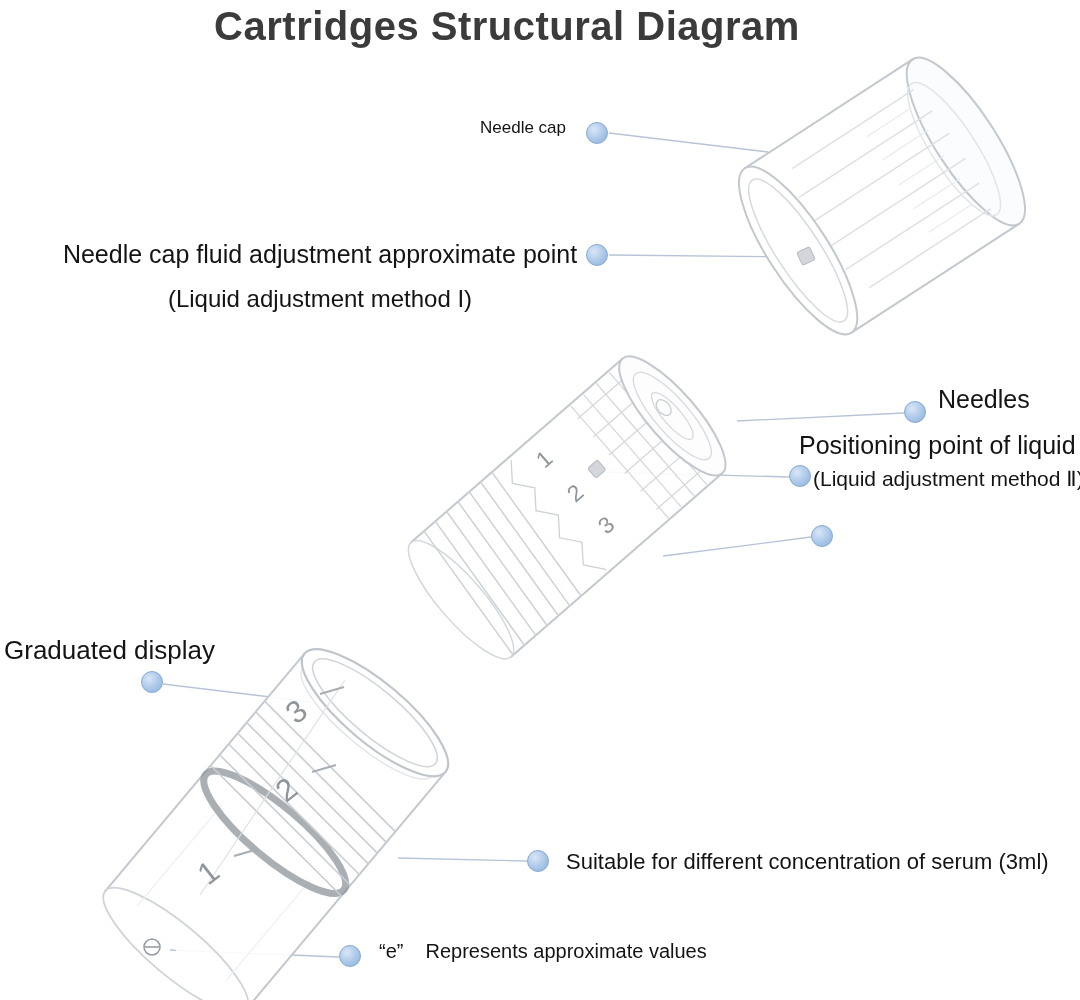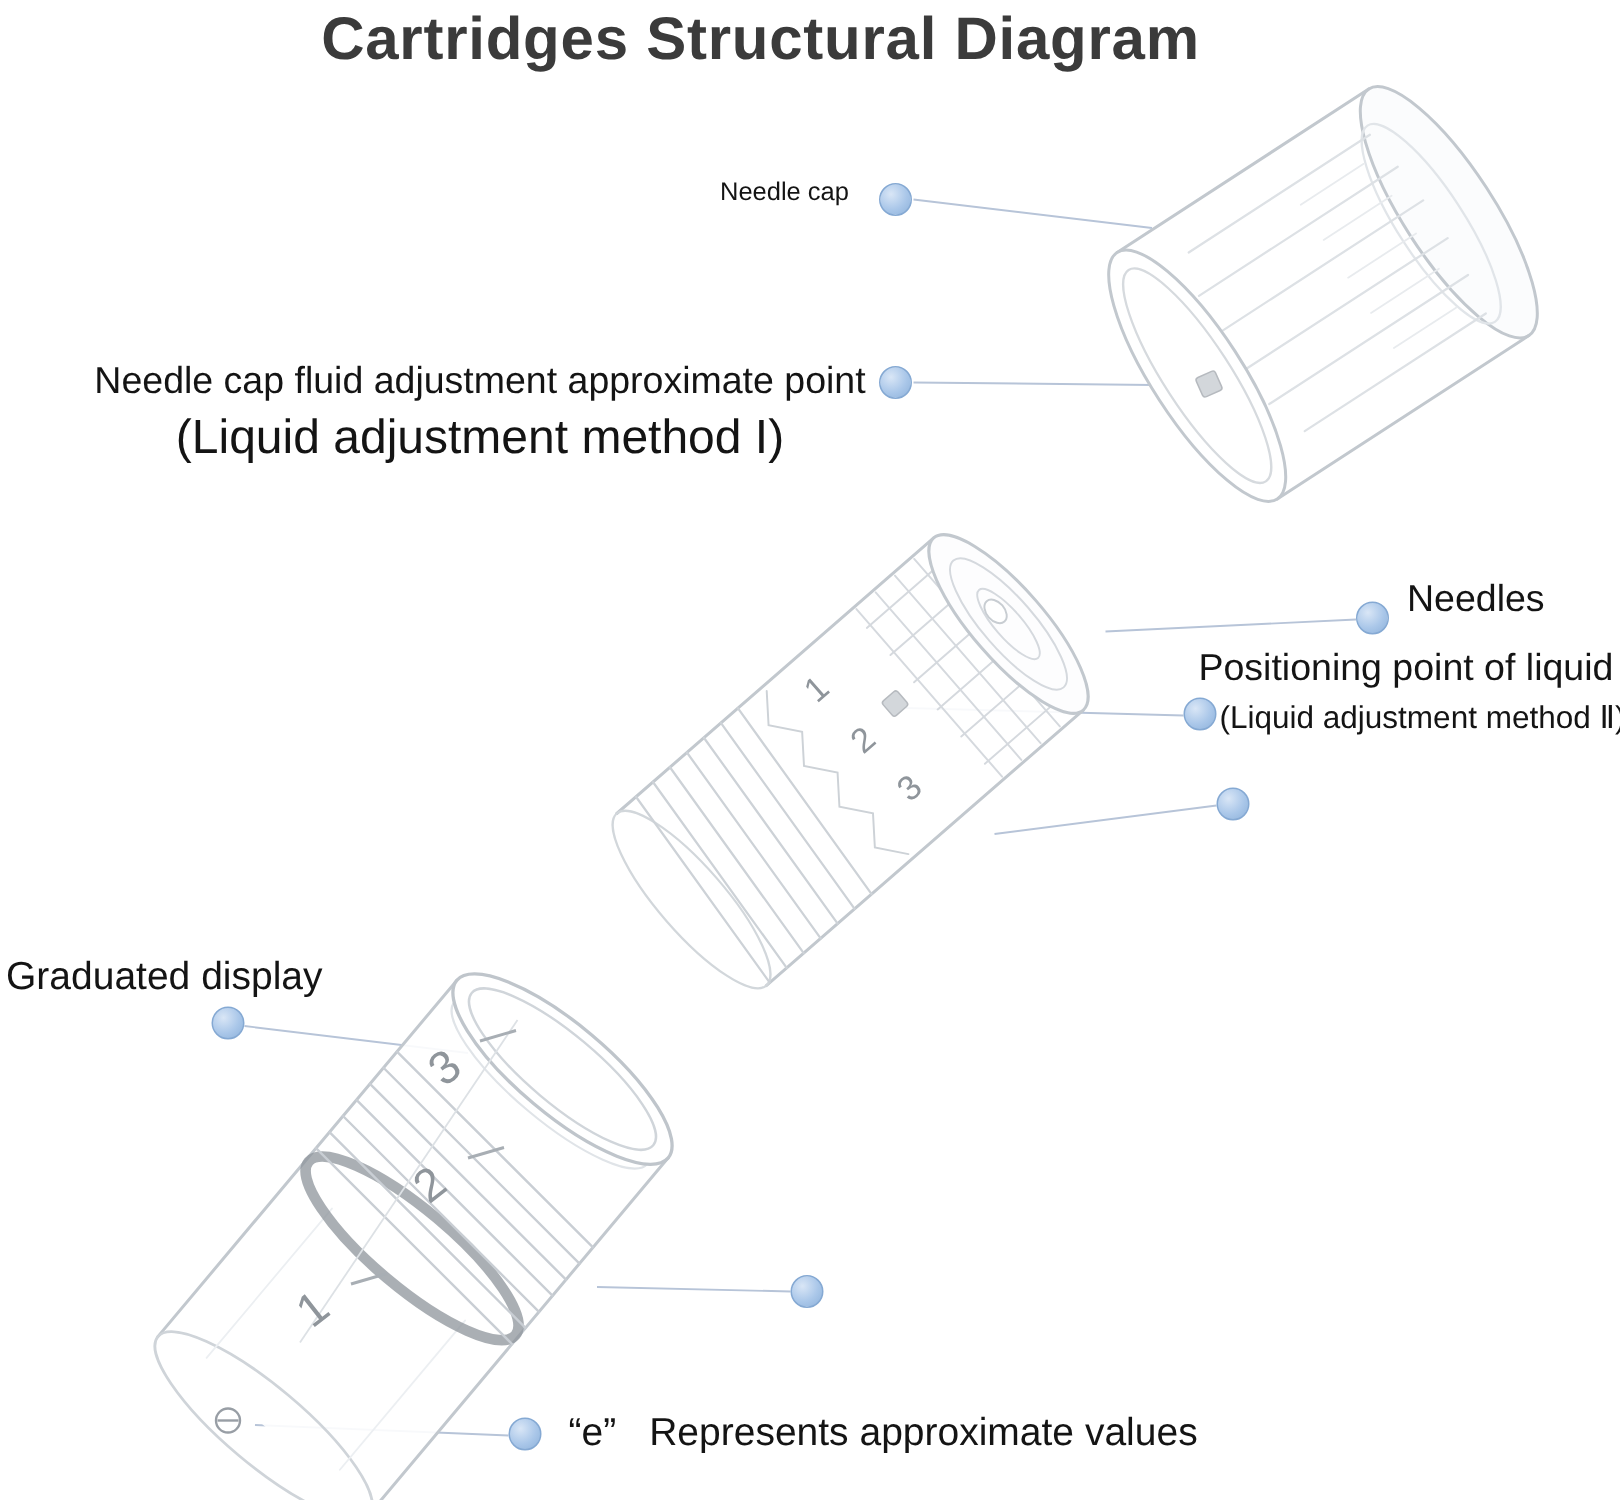--- a/index.html
+++ b/index.html
@@ -136,35 +136,36 @@
   <span class="num cart" style="left:569px;top:480px">2</span>
   <span class="num cart" style="left:600px;top:512px">3</span>
   <span class="num tube" style="left:288px;top:694px">3</span>
   <span class="num tube" style="left:278px;top:772px">2</span>
   <span class="num tube" style="left:200px;top:855px">1</span>
 
   <div class="label" style="left:340px;top:118px;width:226px;text-align:right;font-size:17px">Needle cap</div>
 
   <div class="label" style="left:60px;top:239px;width:520px;text-align:center">
     <div style="font-size:25px">Needle cap fluid adjustment approximate point</div>
-    <div style="font-size:32px;margin-top:3px">(Liquid adjustment method I)</div>
+    <div style="font-size:24px;margin-top:16px">(Liquid adjustment method I)</div>
   </div>
 
   <div class="label" style="left:938px;top:384px;font-size:25px">Needles</div>
 
   <div class="label" style="left:799px;top:430px">
     <div style="font-size:25px">Positioning point of liquid</div>
     <div style="font-size:21px;margin-top:6px;padding-left:14px">(Liquid adjustment method Ⅱ)</div>
   </div>
 
 
   <div class="label" style="left:4px;top:635px;font-size:26px">Graduated display</div>
 
+  <div class="label" style="left:566px;top:849px;font-size:22px">Suitable for different concentration of serum (3ml)</div>
 
-  <div class="label" style="left:379px;top:939px;font-size:26px">
+  <div class="label" style="left:379px;top:939px;font-size:20px">
     <span>“e”</span><span style="margin-left:22px">Represents approximate values</span>
   </div>
 
   <div class="dot" style="left:586px;top:122px"></div>
   <div class="dot" style="left:586px;top:244px"></div>
   <div class="dot" style="left:904px;top:401px"></div>
   <div class="dot" style="left:789px;top:465px"></div>
   <div class="dot" style="left:811px;top:525px"></div>
   <div class="dot" style="left:141px;top:671px"></div>
   <div class="dot" style="left:527px;top:850px"></div>

